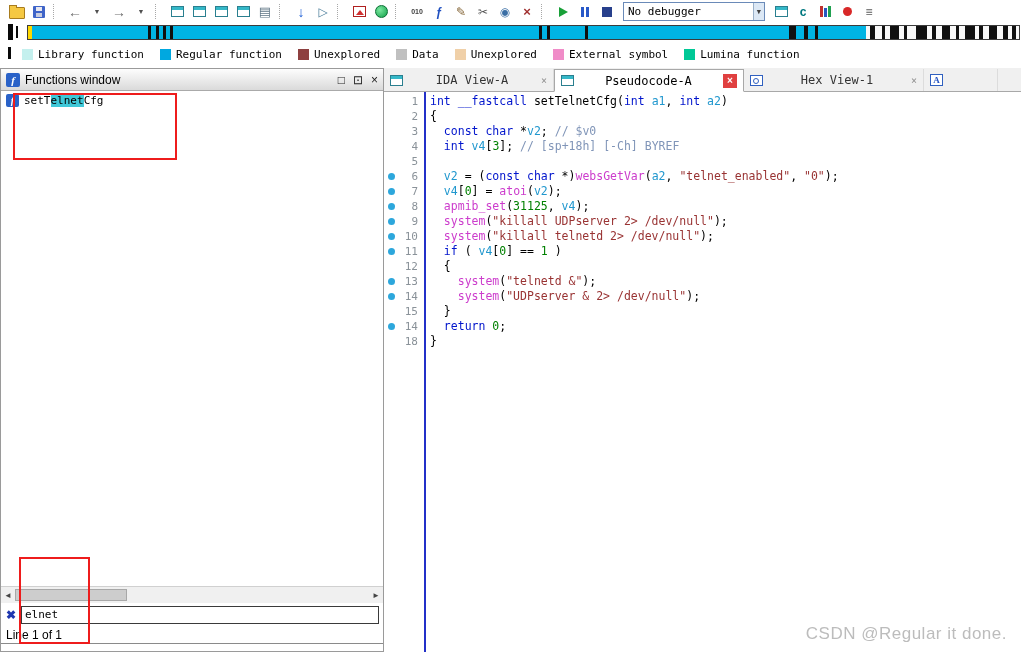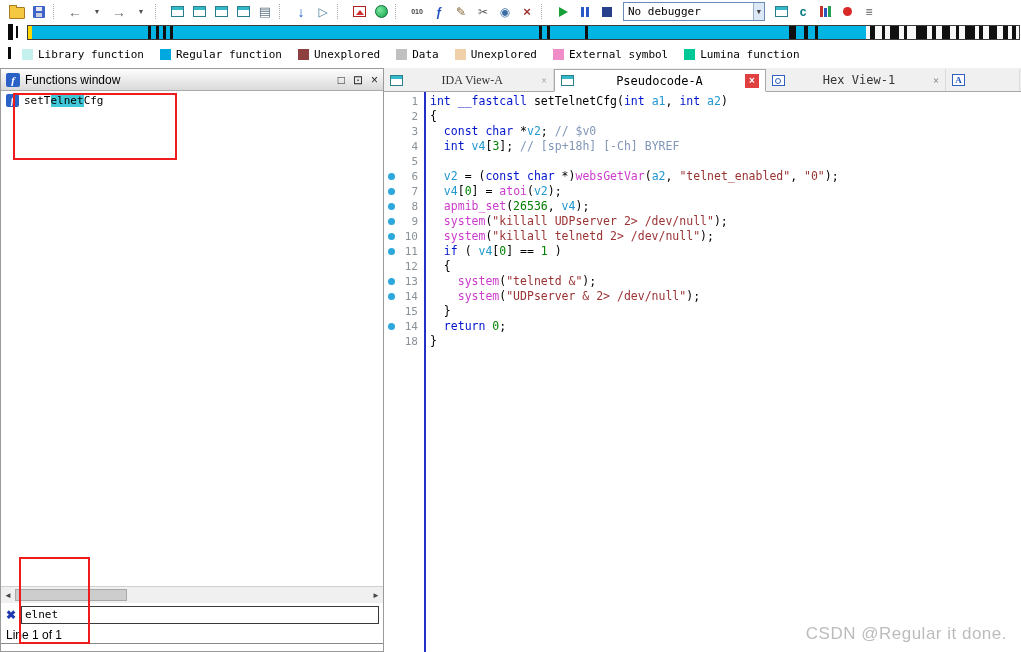--- a/index.html
+++ b/index.html
@@ -84,22 +84,22 @@
   .statusrow{height:17px;flex:0 0 17px;font-size:12px;display:flex;align-items:center;padding-left:5px;}
   .bottomstrip{height:7px;flex:0 0 7px;border-top:1px solid #8a8a8a;background:#fff;}
 
   
   #right-panel{position:absolute;left:384px;top:68px;right:0;bottom:0;display:flex;flex-direction:column;background:#fff;}
   #tabbar{height:23px;flex:0 0 23px;background:#f0f0f0;display:flex;align-items:flex-end;border-bottom:1px solid #a8a8a8;}
   .tab{height:22px;display:flex;align-items:center;gap:5px;padding:0 6px;box-sizing:border-box;
        font:12px "DejaVu Sans Mono",monospace;color:#333;border-right:1px solid #dcdcdc;}
   .tab.active{background:#fff;border:1px solid #a8a8a8;border-bottom:1px solid #fff;margin-bottom:-1px;height:23px;color:#000;}
   .tab .lbl{flex:1;text-align:center;white-space:nowrap;overflow:hidden;}
-  .tab:nth-child(1){width:170px;font-family:Liberation Serif, serif;}
-  .tab:nth-child(2){width:212px;}
+  .tab:nth-child(1){width:170px;}
+  .tab:nth-child(2){width:190px;}
   .tab:nth-child(3){width:180px;}
   .tab:nth-child(4){width:74px;}
   .closer-red{width:14px;height:14px;background:#e04040;color:#fff;font:bold 10px "Liberation Sans",sans-serif;
               display:flex;align-items:center;justify-content:center;}
   .closer-gray{color:#909090;font-size:10px;}
   #codearea{flex:1 1 auto;position:relative;font:11.5px "DejaVu Sans Mono",monospace;line-height:15px;
             padding-top:2px;overflow:hidden;background:#fff;}
   .vline{position:absolute;left:40px;top:0;bottom:0;width:2px;background:#2330c8;}
   .cline{display:flex;height:15px;align-items:center;}
   .dotc{width:14px;flex:0 0 14px;display:flex;justify-content:center;}
@@ -380,21 +380,21 @@
             <i class="dot" style="background: rgb(45, 167, 220);"></i>
           </span>
           <span class="numc">7</span>
           <span class="codec"><span style="color: rgb(0, 0, 0);">  </span><span style="color: rgb(32, 151, 206);">v4</span><span style="color: rgb(0, 0, 0);">[</span><span style="color: rgb(0, 128, 0);">0</span><span style="color: rgb(0, 0, 0);">] = </span><span style="color: rgb(204, 60, 204);">atoi</span><span style="color: rgb(0, 0, 0);">(</span><span style="color: rgb(32, 151, 206);">v2</span><span style="color: rgb(0, 0, 0);">);</span></span>
         </div>
         <div class="cline">
           <span class="dotc">
             <i class="dot" style="background: rgb(45, 167, 220);"></i>
           </span>
           <span class="numc">8</span>
-          <span class="codec"><span style="color: rgb(0, 0, 0);">  </span><span style="color: rgb(204, 60, 204);">apmib_set</span><span style="color: rgb(0, 0, 0);">(</span><span style="color: rgb(0, 128, 0);">26536</span><span style="color: rgb(0, 0, 0);">, </span><span style="color: rgb(32, 151, 206);">v4</span><span style="color: rgb(0, 0, 0);">);</span></span>
+          <span class="codec"><span style="color: rgb(0, 0, 0);">  </span><span style="color: rgb(204, 60, 204);">apmib_set</span><span style="color: rgb(0, 0, 0);">(</span><span style="color: rgb(0, 128, 0);">31125</span><span style="color: rgb(0, 0, 0);">, </span><span style="color: rgb(32, 151, 206);">v4</span><span style="color: rgb(0, 0, 0);">);</span></span>
         </div>
         <div class="cline">
           <span class="dotc">
             <i class="dot" style="background: rgb(45, 167, 220);"></i>
           </span>
           <span class="numc">9</span>
           <span class="codec"><span style="color: rgb(0, 0, 0);">  </span><span style="color: rgb(204, 60, 204);">system</span><span style="color: rgb(0, 0, 0);">(</span><span style="color: rgb(153, 51, 51);">"killall UDPserver 2&gt; /dev/null"</span><span style="color: rgb(0, 0, 0);">);</span></span>
         </div>
         <div class="cline">
           <span class="dotc">

